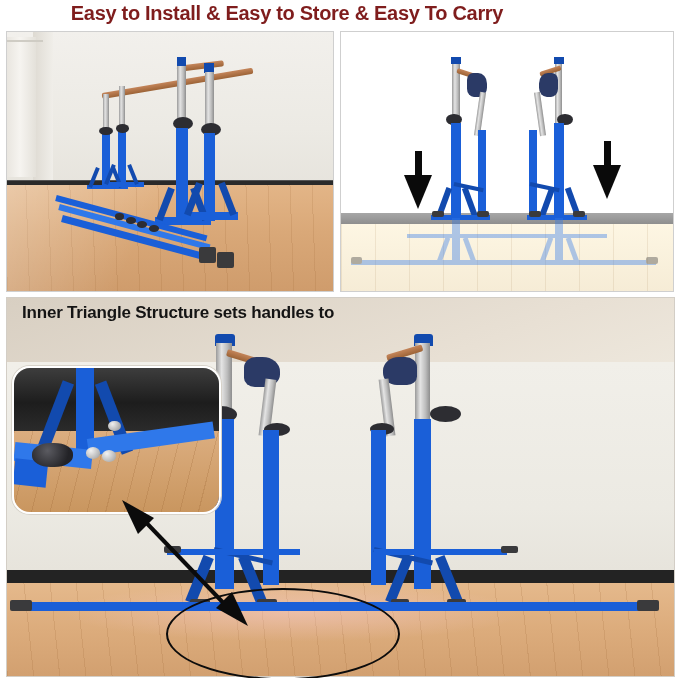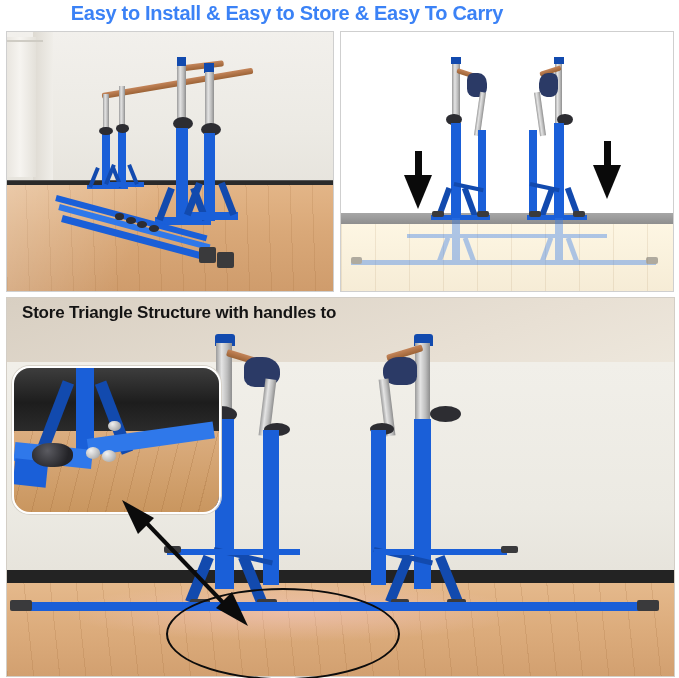--- a/index.html
+++ b/index.html
@@ -7,21 +7,21 @@
     width:679px;height:678px;overflow:hidden;
     background:#ffffff;
     font-family:"Liberation Sans", sans-serif;
   }
   #root{position:relative;width:679px;height:678px;}
 
   
   .headline{
     position:absolute;left:0;top:0;width:574px;height:26px;
     display:flex;align-items:center;justify-content:center;
-    font-size:20px;font-weight:bold;color:#3b82f6;letter-spacing:-0.3px;
+    font-size:20px;font-weight:bold;color:#7f1d1d;letter-spacing:-0.3px;
     white-space:nowrap;
   }
 
   
   .panel{position:absolute;overflow:hidden;border:1px solid #cfcfcf;background:#fff;}
 
   
   #panel-left{left:6px;top:31px;width:326px;height:259px;}
   .room-wall{position:absolute;left:0;top:0;width:100%;height:62%;
     background:linear-gradient(180deg,#f2f0ec 0%,#eceae4 60%,#e6e3dc 100%);}
@@ -259,21 +259,21 @@
     <div class="bluebar" style="left:55%;top:66.5%;width:20%;height:1.4%;"></div>
     <div class="endcap" style="left:74%;top:65.5%;width:2.6%;height:2%;"></div>
     <div class="endcap" style="left:57.5%;top:79.5%;width:2.8%;height:2.4%;"></div>
     <div class="endcap" style="left:66%;top:79.5%;width:2.8%;height:2.4%;"></div>
 
     <div class="bluebar" style="left:1%;top:80.5%;width:96%;height:2.2%;"></div>
     <div class="endcap" style="left:0.5%;top:79.8%;width:3.2%;height:3%;"></div>
     <div class="endcap" style="left:94.5%;top:79.8%;width:3.2%;height:3%;"></div>
   </div>
 
-  <div class="caption" id="cap1">Store Triangle Structure with handles to</div>
+  <div class="caption" id="cap1">Inner Triangle Structure sets handles to</div>
 
   <div id="inset">
     <div class="inset-wallstrip"></div>
     <div class="inset-board"></div>
     <div class="inset-floor"></div>
 
     <div class="bluebar" style="left:30%;top:-4%;width:9%;height:62%;"></div>
     <div class="bluebar dark" style="left:17%;top:8%;width:6%;height:52%;transform:rotate(21deg);"></div>
     <div class="bluebar dark" style="left:46%;top:8%;width:6%;height:52%;transform:rotate(-21deg);"></div>
     <div class="bluebar light" style="left:0%;top:57%;width:38%;height:13%;transform:rotate(6deg);transform-origin:right center;"></div>

